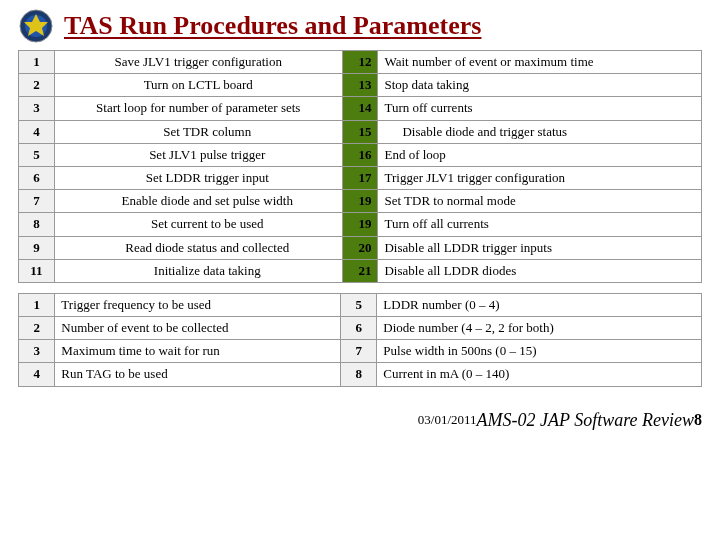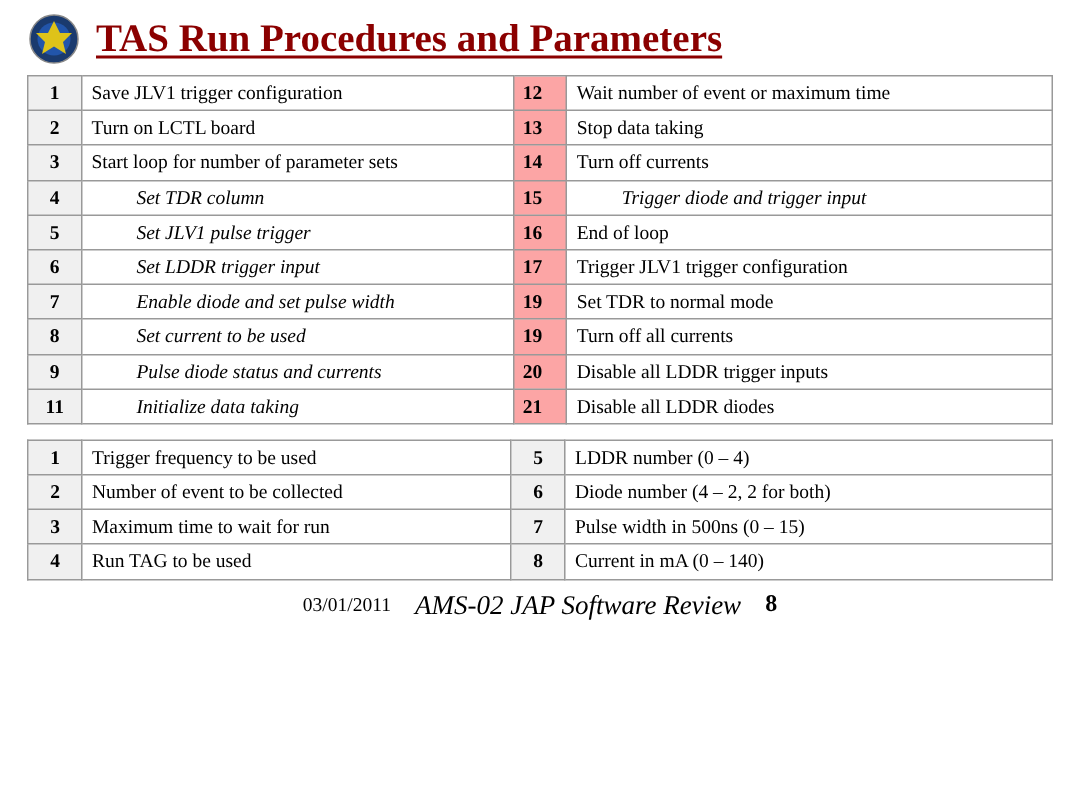--- a/index.html
+++ b/index.html
@@ -63,36 +63,36 @@
 
     .main-table td.num-cell {
       width: 30px;
       text-align: center;
       font-weight: bold;
       background: #f0f0f0;
     }
 
     .main-table td.label-cell {
       width: 240px;
+      text-align: center;
     }
 
     .main-table td.num-cell2 {
       width: 30px;
-      text-align: left;
-      font-weight: bold;
-      background: #fca5a5;
+      text-align: right;
+      font-weight: bold;
+      background: #4d7c0f;
     }
 
     .main-table td.label-cell2 {
       width: 270px;
     }
 
     .main-table td.indent {
-      padding-left: 36px;
-      font-style: italic;
+      padding-left: 24px;
     }
 
     .params-table {
       width: 100%;
       border-collapse: collapse;
       font-size: 13px;
     }
 
     .params-table td {
       border: 1px solid #999;
@@ -118,25 +118,24 @@
       font-weight: bold;
       background: #f0f0f0;
     }
 
     .params-table td.plabel2 {
       width: 250px;
     }
 
     .footer {
       display: flex;
-      justify-content: center;
+      justify-content: flex-end;
       align-items: center;
-      margin-top: 6px;
+      margin-top: 23px;
       font-size: 13px;
-      gap: 16px;
     }
 
     .footer-center {
       font-size: 18px;
       font-style: italic;
     }
 
     .footer-right {
       font-size: 16px;
       font-weight: bold;
@@ -175,21 +174,21 @@
           <tr>
             <td class="num-cell">3</td>
             <td class="label-cell">Start loop for number of parameter sets</td>
             <td class="num-cell2">14</td>
             <td class="label-cell2">Turn off currents</td>
           </tr>
           <tr>
             <td class="num-cell">4</td>
             <td class="label-cell indent">Set TDR column</td>
             <td class="num-cell2">15</td>
-            <td class="label-cell2 indent">Trigger diode and trigger input</td>
+            <td class="label-cell2 indent">Disable diode and trigger status</td>
           </tr>
           <tr>
             <td class="num-cell">5</td>
             <td class="label-cell indent">Set JLV1 pulse trigger</td>
             <td class="num-cell2">16</td>
             <td class="label-cell2">End of loop</td>
           </tr>
           <tr>
             <td class="num-cell">6</td>
             <td class="label-cell indent">Set LDDR trigger input</td>
@@ -203,21 +202,21 @@
             <td class="label-cell2">Set TDR to normal mode</td>
           </tr>
           <tr>
             <td class="num-cell">8</td>
             <td class="label-cell indent">Set current to be used</td>
             <td class="num-cell2">19</td>
             <td class="label-cell2">Turn off all currents</td>
           </tr>
           <tr>
             <td class="num-cell">9</td>
-            <td class="label-cell indent">Pulse diode status and currents</td>
+            <td class="label-cell indent">Read diode status and collected</td>
             <td class="num-cell2">20</td>
             <td class="label-cell2">Disable all LDDR trigger inputs</td>
           </tr>
           <tr>
             <td class="num-cell">11</td>
             <td class="label-cell indent">Initialize data taking</td>
             <td class="num-cell2">21</td>
             <td class="label-cell2">Disable all LDDR diodes</td>
           </tr>
         </tbody>

